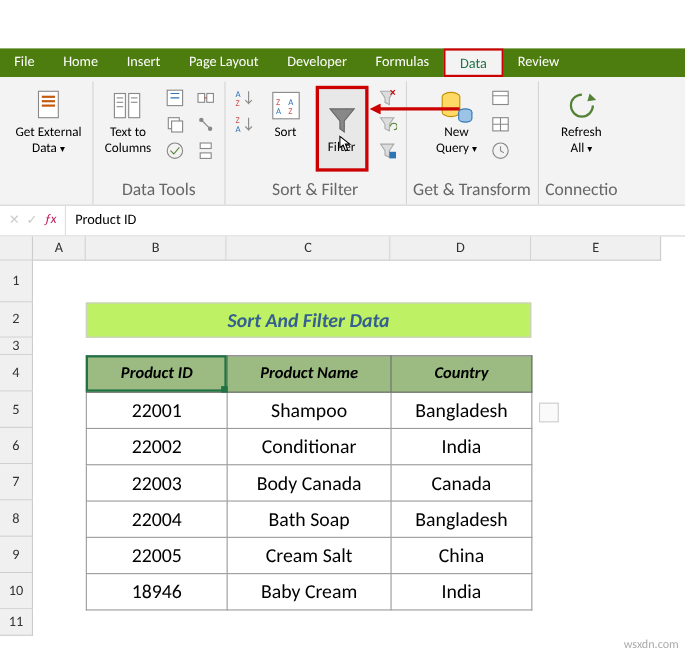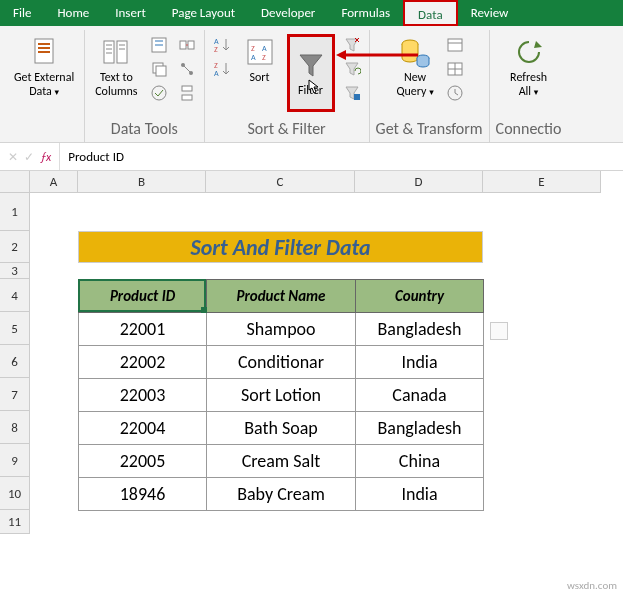--- a/index.html
+++ b/index.html
@@ -1,19 +1,19 @@
 <!DOCTYPE html>
 <html><head>
 <meta charset="utf-8">
 <style>
 * { box-sizing: border-box; margin: 0; padding: 0; }
 body { font-family: "Segoe UI", Calibri, sans-serif; font-size: 12px; background: #fff; width: 623px; height: 596px; overflow: hidden; position: relative; }
 
 
-.tabs { background: #15803d; display: flex; align-items: stretch; height: 26px; color: #fff; }
+.tabs { background: #4d7c0f; display: flex; align-items: stretch; height: 26px; color: #fff; margin-top: 44px; }
 .tab { padding: 5px 13px; cursor: pointer; font-size: 13px; }
 .tab.active { background: #f3f3f3; color: #217346; font-weight: 400; }
 .tab-highlight { border: 2px solid #cc0000; }
 
 
 .ribbon { background: #f3f3f3; border-bottom: 1px solid #d4d4d4; padding: 4px 4px 0 4px; display: flex; height: 117px; }
 .ribbon-group { display: flex; flex-direction: column; align-items: center; border-right: 1px solid #d4d4d4; padding: 0 6px; }
 .ribbon-group:last-child { border-right: none; }
 .group-body { flex: 1; display: flex; align-items: flex-start; gap: 6px; padding-top: 4px; }
 .group-label { font-size: 16px; color: #666; padding: 2px 0 4px 0; text-align: right; }
@@ -54,21 +54,21 @@
 .rh.r1 { height: 38px; }
 .rh.r2 { height: 32px; }
 .rh.r3 { height: 16px; }
 .rh.r4 { height: 33px; }
 .rh.rr { height: 33px; }
 .rh.r11 { height: 24px; }
 
 .cells { position: relative; width: 571px; height: 400px; }
 
 
-.title-box { position: absolute; left: 48px; top: 38px; width: 405px; height: 32px; background: #eab308; border: 1px solid #ccc; display: flex; align-items: center; justify-content: center; font-size: 22px; font-weight: bold; color: #365f91; font-style: italic; font-family: Calibri; }
+.title-box { position: absolute; left: 48px; top: 38px; width: 405px; height: 32px; background: #bef264; border: 1px solid #ccc; display: flex; align-items: center; justify-content: center; font-size: 18px; font-weight: bold; color: #365f91; font-style: italic; font-family: Calibri; }
 
 
 .dtable { position: absolute; left: 48px; top: 86px; border-collapse: collapse; }
 .dtable th { background: #9bbb82; border: 1px solid #666; padding: 6px 8px; font-size: 15px; font-weight: bold; font-style: italic; font-family: Calibri; height: 33px; }
 .dtable td { border: 1px solid #999; padding: 5px 8px; text-align: center; font-size: 18px; font-family: Calibri; height: 33px; }
 .dtable th:nth-child(1), .dtable td:nth-child(1) { width: 128px; }
 .dtable th:nth-child(2), .dtable td:nth-child(2) { width: 149px; }
 .dtable th:nth-child(3), .dtable td:nth-child(3) { width: 128px; }
 
 .sel-cell { position: absolute; left: 48px; top: 86px; width: 128px; height: 33px; border: 2px solid #217346; pointer-events: none; }
@@ -344,21 +344,21 @@
               <td>Shampoo</td>
               <td>Bangladesh</td>
             </tr>
         <tr>
               <td>22002</td>
               <td>Conditionar</td>
               <td>India</td>
             </tr>
         <tr>
               <td>22003</td>
-              <td>Sort Lotion</td>
+              <td>Body Canada</td>
               <td>Canada</td>
             </tr>
         <tr>
               <td>22004</td>
               <td>Bath Soap</td>
               <td>Bangladesh</td>
             </tr>
         <tr>
               <td>22005</td>
               <td>Cream Salt</td>

